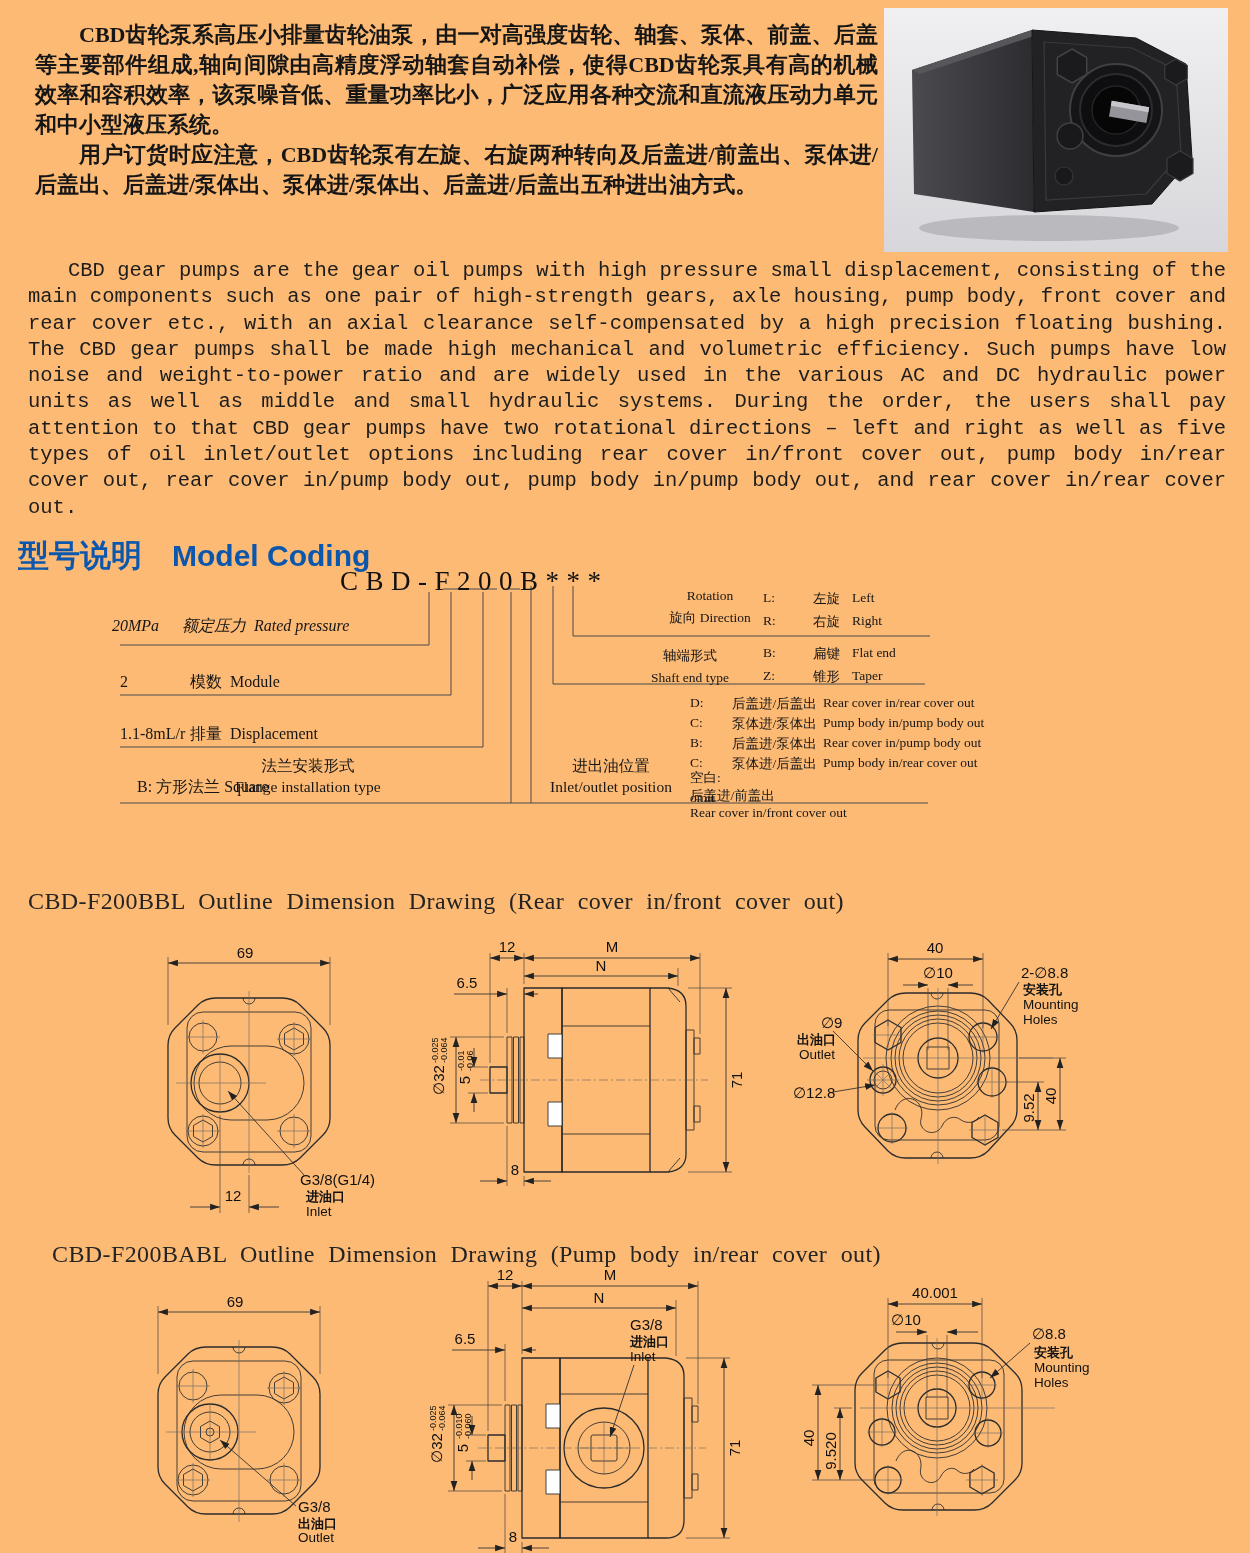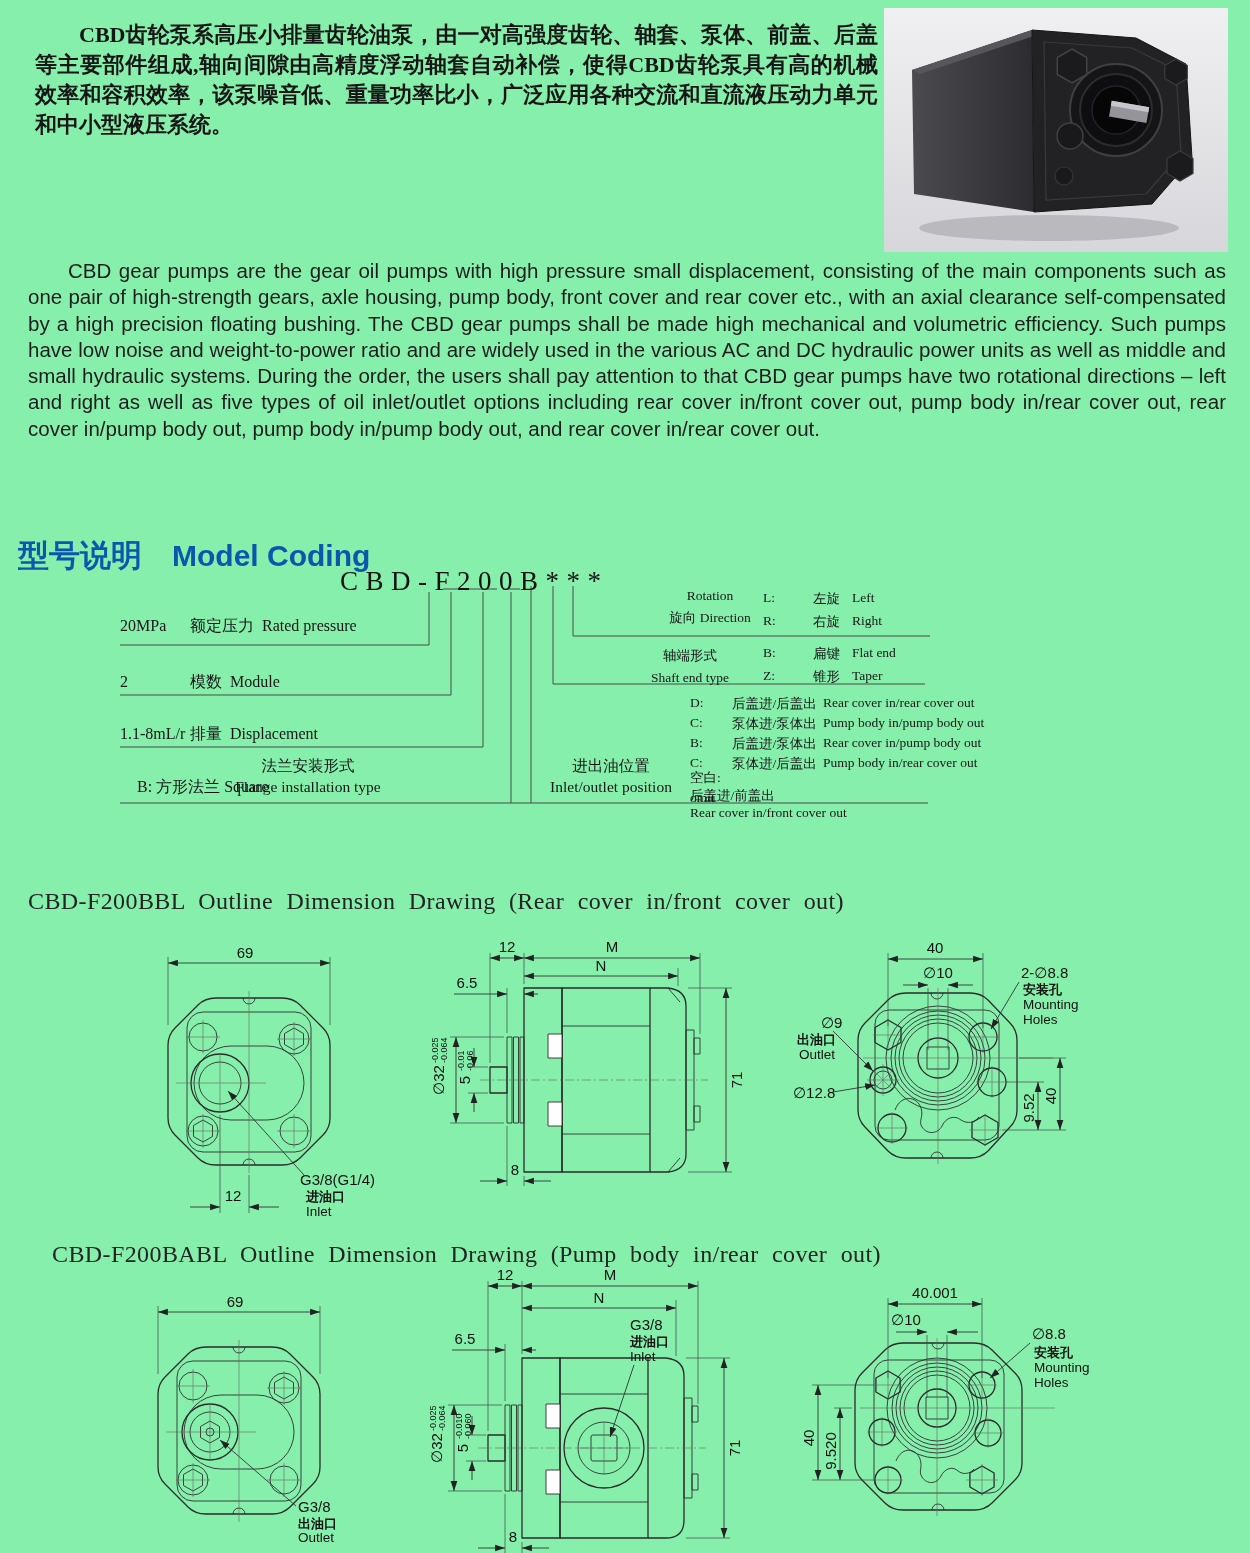--- a/index.html
+++ b/index.html
@@ -1,23 +1,23 @@
 <!DOCTYPE html>
 <html><head>
 <meta charset="utf-8">
 <style>
   html,body{margin:0;padding:0;background:#888;}
-  .page{position:relative;width:1250px;height:1553px;background:#86efac;overflow:hidden;
+  .page{position:relative;width:1250px;height:1553px;background:#fdba74;overflow:hidden;
         font-family:"Liberation Serif",serif;color:#161616;}
   .zh-intro{position:absolute;left:35px;top:20px;width:843px;font-size:22px;line-height:30px;
         font-weight:bold;text-align:justify;font-family:"Liberation Serif",serif;}
   .zh-intro p{margin:0;text-indent:2em;}
   .photo{position:absolute;left:884px;top:8px;width:344px;height:244px;}
   .en-intro{position:absolute;left:28px;top:258px;width:1198px;font-size:20.5px;line-height:26.3px;
-        text-align:justify;font-family:Liberation Sans, sans-serif;color:#1d1d1d;margin:0;text-indent:40px;}
+        text-align:justify;font-family:Liberation Mono, monospace;color:#1d1d1d;margin:0;text-indent:40px;}
   .sec-head{position:absolute;display:flex;align-items:baseline;gap:30px;color:#0b57ad;font-weight:bold;margin-top:32px;}
   .sec-head .zh{font-size:31px;font-family:"Liberation Sans",sans-serif;}
   .sec-head .en{font-size:30px;font-family:"Liberation Sans",sans-serif;}
   .dtitle{position:absolute;left:28px;font-size:24px;color:#242424;word-spacing:7px;letter-spacing:.4px;
         font-family:"Liberation Serif",serif;}
   
   .mc{position:absolute;left:0;top:556px;width:1250px;height:268px;font-family:"Liberation Serif",serif;}
   .mc svg{position:absolute;left:0;top:0;}
   .mc .abs{position:absolute;white-space:nowrap;}
   .mc .code{font-size:27px;letter-spacing:7.5px;color:#111;}
@@ -62,20 +62,21 @@
       </linearGradient>
       <linearGradient id="pside" x1="0" y1="0" x2="1" y2="0">
         <stop offset="0" stop-color="#4b4b4f"></stop>
           <stop offset="1" stop-color="#2c2c30"></stop>
       </linearGradient>
     </defs>
   </svg>
 
   <div class="zh-intro">
     <p>CBD齿轮泵系高压小排量齿轮油泵，由一对高强度齿轮、轴套、泵体、前盖、后盖等主要部件组成,轴向间隙由高精度浮动轴套自动补偿，使得CBD齿轮泵具有高的机械效率和容积效率，该泵噪音低、重量功率比小，广泛应用各种交流和直流液压动力单元和中小型液压系统。</p>
+    <p>用户订货时应注意，CBD齿轮泵有左旋、右旋两种转向及后盖进/前盖出、泵体进/后盖出、后盖进/泵体出、泵体进/泵体出、后盖进/后盖出五种进出油方式。</p>
   </div>
 
   <div class="photo">
     <svg width="344" height="244" viewBox="0 0 344 244">
       <rect width="344" height="244" fill="url(#pbg)"></rect>
       <ellipse cx="165" cy="220" rx="130" ry="13" fill="#a4a4aa" opacity="0.6"></ellipse>
       <polygon points="28,62 148,22 150,204 30,186" fill="url(#pside)"></polygon>
       <polygon points="28,62 148,22 156,26 36,66" fill="#57575b"></polygon>
       <polygon points="148,22 252,30 302,56 308,150 268,196 150,204" fill="#222224" stroke="#141416" stroke-width="1"></polygon>
       <polygon points="160,34 248,40 292,62 297,146 262,186 162,192" fill="none" stroke="#3a3a3e" stroke-width="1.2"></polygon>
@@ -117,21 +118,21 @@
           <line x1="553" y1="128" x2="925" y2="128"></line>
         <line x1="573" y1="30" x2="573" y2="80"></line>
           <line x1="573" y1="80" x2="930" y2="80"></line>
         <line x1="443" y1="33" x2="460" y2="33"></line>
         <line x1="463" y1="33" x2="497" y2="33"></line>
         <line x1="503" y1="33" x2="520" y2="33"></line>
       </g>
     </svg>
     <span class="abs code" style="left:340px;top:10px;">CBD-F200B***</span>
 
-    <div class="abs row" style="left:120px;top:60px;">
+    <div class="abs row" style="left:112px;top:60px;font-style:italic;">
       <span class="val">20MPa</span>
       <span class="zh">额定压力</span><span>Rated pressure</span>
     </div>
     <div class="abs row" style="left:120px;top:116px;">
       <span class="val">2</span>
       <span class="zh">模数</span><span>Module</span>
     </div>
     <div class="abs row" style="left:120px;top:168px;">
       <span class="val">1.1-8mL/r</span>
       <span class="zh">排量</span><span>Displacement</span>

